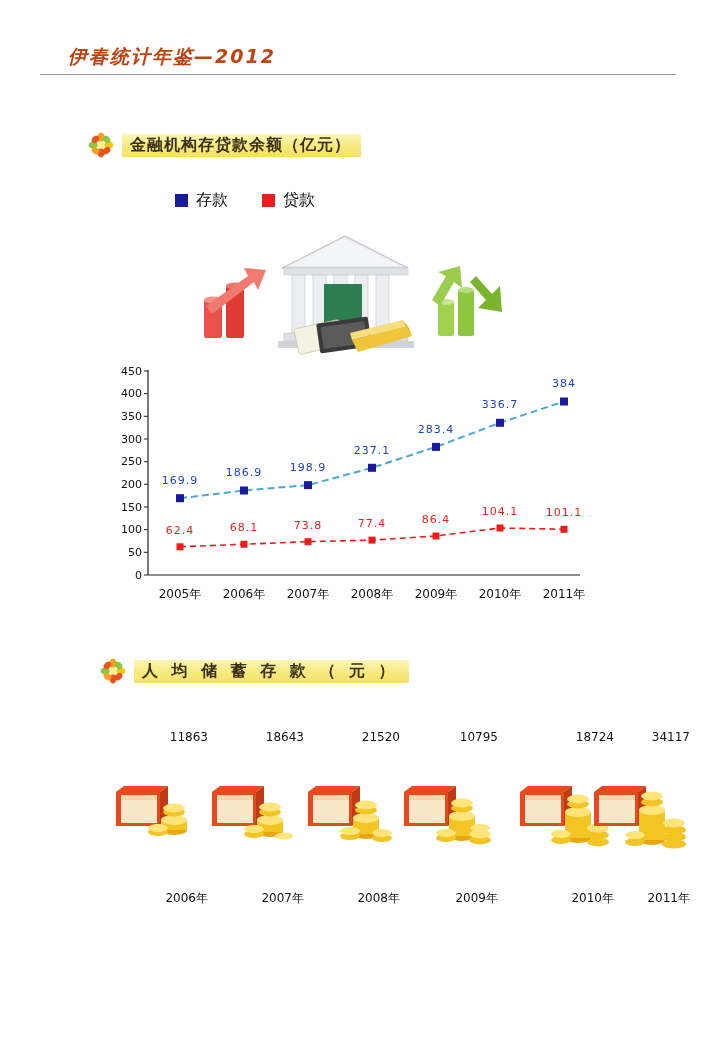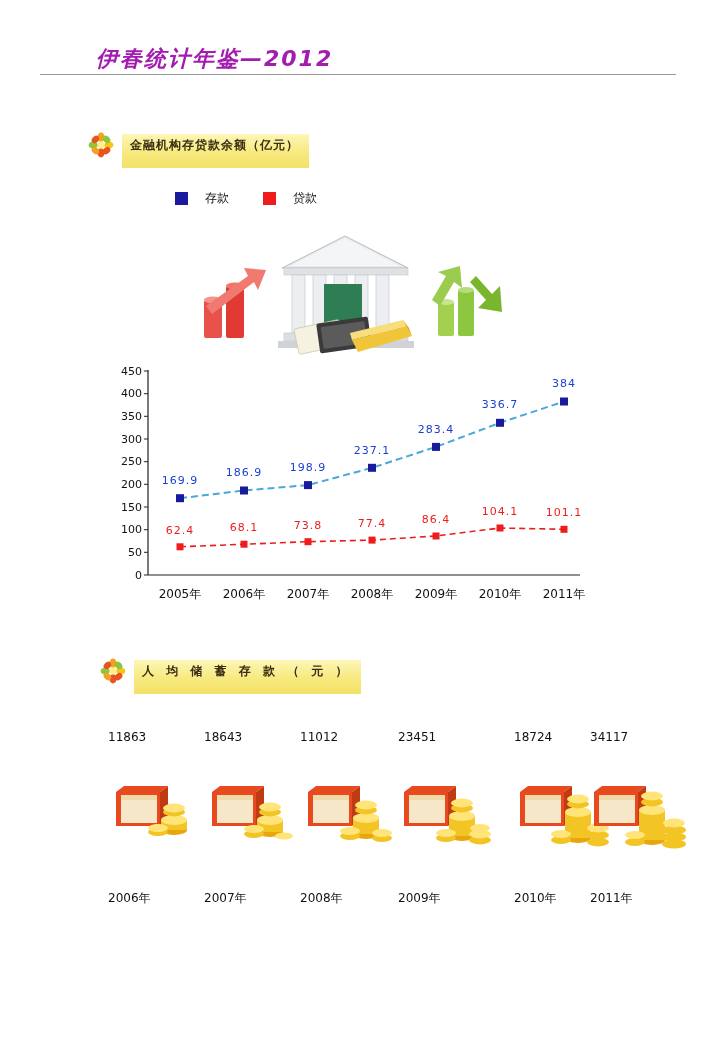--- a/index.html
+++ b/index.html
@@ -22,27 +22,26 @@
     left: 0;
     top: 44px;
     width: 710px;
     height: 34px;
   }
   .page-header .title {
     position: absolute;
     left: 68px;
     top: 0;
     font-family: "DejaVu Sans", sans-serif;
-    font-size: 22px;
+    font-size: 19px;
     font-weight: bold;
     font-style: italic;
     letter-spacing: 2px;
-    color: #a21caf;
+    color: #c2410c;
     white-space: nowrap;
-    margin-left: 28px;
   }
   .page-header .rule {
     position: absolute;
     left: 40px;
     top: 30px;
     width: 636px;
     height: 1px;
     background: #9a9a9a;
   }
 
@@ -56,24 +55,24 @@
     left: 0;
     top: 0;
     width: 26px;
     height: 26px;
   }
   .bar-label {
     position: absolute;
     left: 34px;
     top: 2px;
     height: 22px;
-    padding: 0 10px 12px 8px;
+    padding: 0 10px 1px 8px;
     background: linear-gradient(to bottom, #fdf6b8 0%, #f7e97e 55%, #f3e168 100%);
     font-family: "DejaVu Sans", sans-serif;
-    font-size: 12px;
+    font-size: 16px;
     font-weight: bold;
     color: #3a2f12;
     line-height: 22px;
     white-space: nowrap;
     letter-spacing: 1px;
   }
 
   #sec1 { left: 88px; top: 132px; }
   #sec2 { left: 100px; top: 658px; }
   #sec2 .bar-label { letter-spacing: 4px; }
@@ -83,23 +82,23 @@
     position: absolute;
     left: 175px;
     top: 190px;
     display: flex;
     gap: 34px;
     align-items: center;
   }
   .legend-item {
     display: flex;
     align-items: center;
-    gap: 17px;
+    gap: 8px;
     font-family: "DejaVu Sans", sans-serif;
-    font-size: 12px;
+    font-size: 16px;
     color: #111;
   }
   .legend-swatch {
     width: 13px;
     height: 13px;
     display: block;
   }
 
   
   .bank-art {
@@ -125,21 +124,21 @@
     position: absolute;
     left: 60px;
     top: 730px;
     width: 600px;
     height: 200px;
   }
   .sv-col {
     position: absolute;
     top: 0;
     width: 100px;
-    text-align: left;
+    text-align: right;
   }
   .sv-value {
     font-family: "DejaVu Sans", sans-serif;
     font-size: 12px;
     color: #111;
     height: 16px;
   }
   .sv-art {
     margin-top: 18px;
     height: 86px;
@@ -383,21 +382,21 @@
           <ellipse cx="50" cy="70" rx="10" ry="4" fill="#f3c524"></ellipse>
           <ellipse cx="50" cy="65" rx="10" ry="4" fill="#ffe47a"></ellipse>
           <ellipse cx="80" cy="72" rx="9" ry="3.6" fill="#ffe47a"></ellipse>
         </g>
       </svg>
     </div>
     <div class="sv-year">2007年</div>
   </div>
 
   <div class="sv-col" style="left:240px">
-    <div class="sv-value">11012</div>
+    <div class="sv-value">21520</div>
     <div class="sv-art">
       <svg width="100" height="86" viewBox="0 0 100 86">
         <g>
           <polygon points="8,28 16,22 60,22 52,28" fill="#e8491f"></polygon>
           <rect x="8" y="28" width="44" height="34" fill="#e8491f"></rect>
           <polygon points="52,28 60,22 60,56 52,62" fill="#c23a14"></polygon>
           <rect x="13" y="31" width="36" height="28" fill="#f6e7c8"></rect>
           <rect x="13" y="31" width="36" height="5" fill="#efd9a8"></rect>
         </g>
         <g>
@@ -410,21 +409,21 @@
           <ellipse cx="50" cy="67" rx="10" ry="4" fill="#ffe47a"></ellipse>
           <ellipse cx="82" cy="74" rx="10" ry="4" fill="#f3c524"></ellipse>
           <ellipse cx="82" cy="69" rx="10" ry="4" fill="#ffe47a"></ellipse>
         </g>
       </svg>
     </div>
     <div class="sv-year">2008年</div>
   </div>
 
   <div class="sv-col" style="left:338px">
-    <div class="sv-value">23451</div>
+    <div class="sv-value">10795</div>
     <div class="sv-art">
       <svg width="100" height="86" viewBox="0 0 100 86">
         <g>
           <polygon points="6,28 14,22 58,22 50,28" fill="#e8491f"></polygon>
           <rect x="6" y="28" width="44" height="34" fill="#e8491f"></rect>
           <polygon points="50,28 58,22 58,56 50,62" fill="#c23a14"></polygon>
           <rect x="11" y="31" width="36" height="28" fill="#f6e7c8"></rect>
           <rect x="11" y="31" width="36" height="5" fill="#efd9a8"></rect>
         </g>
         <g>

